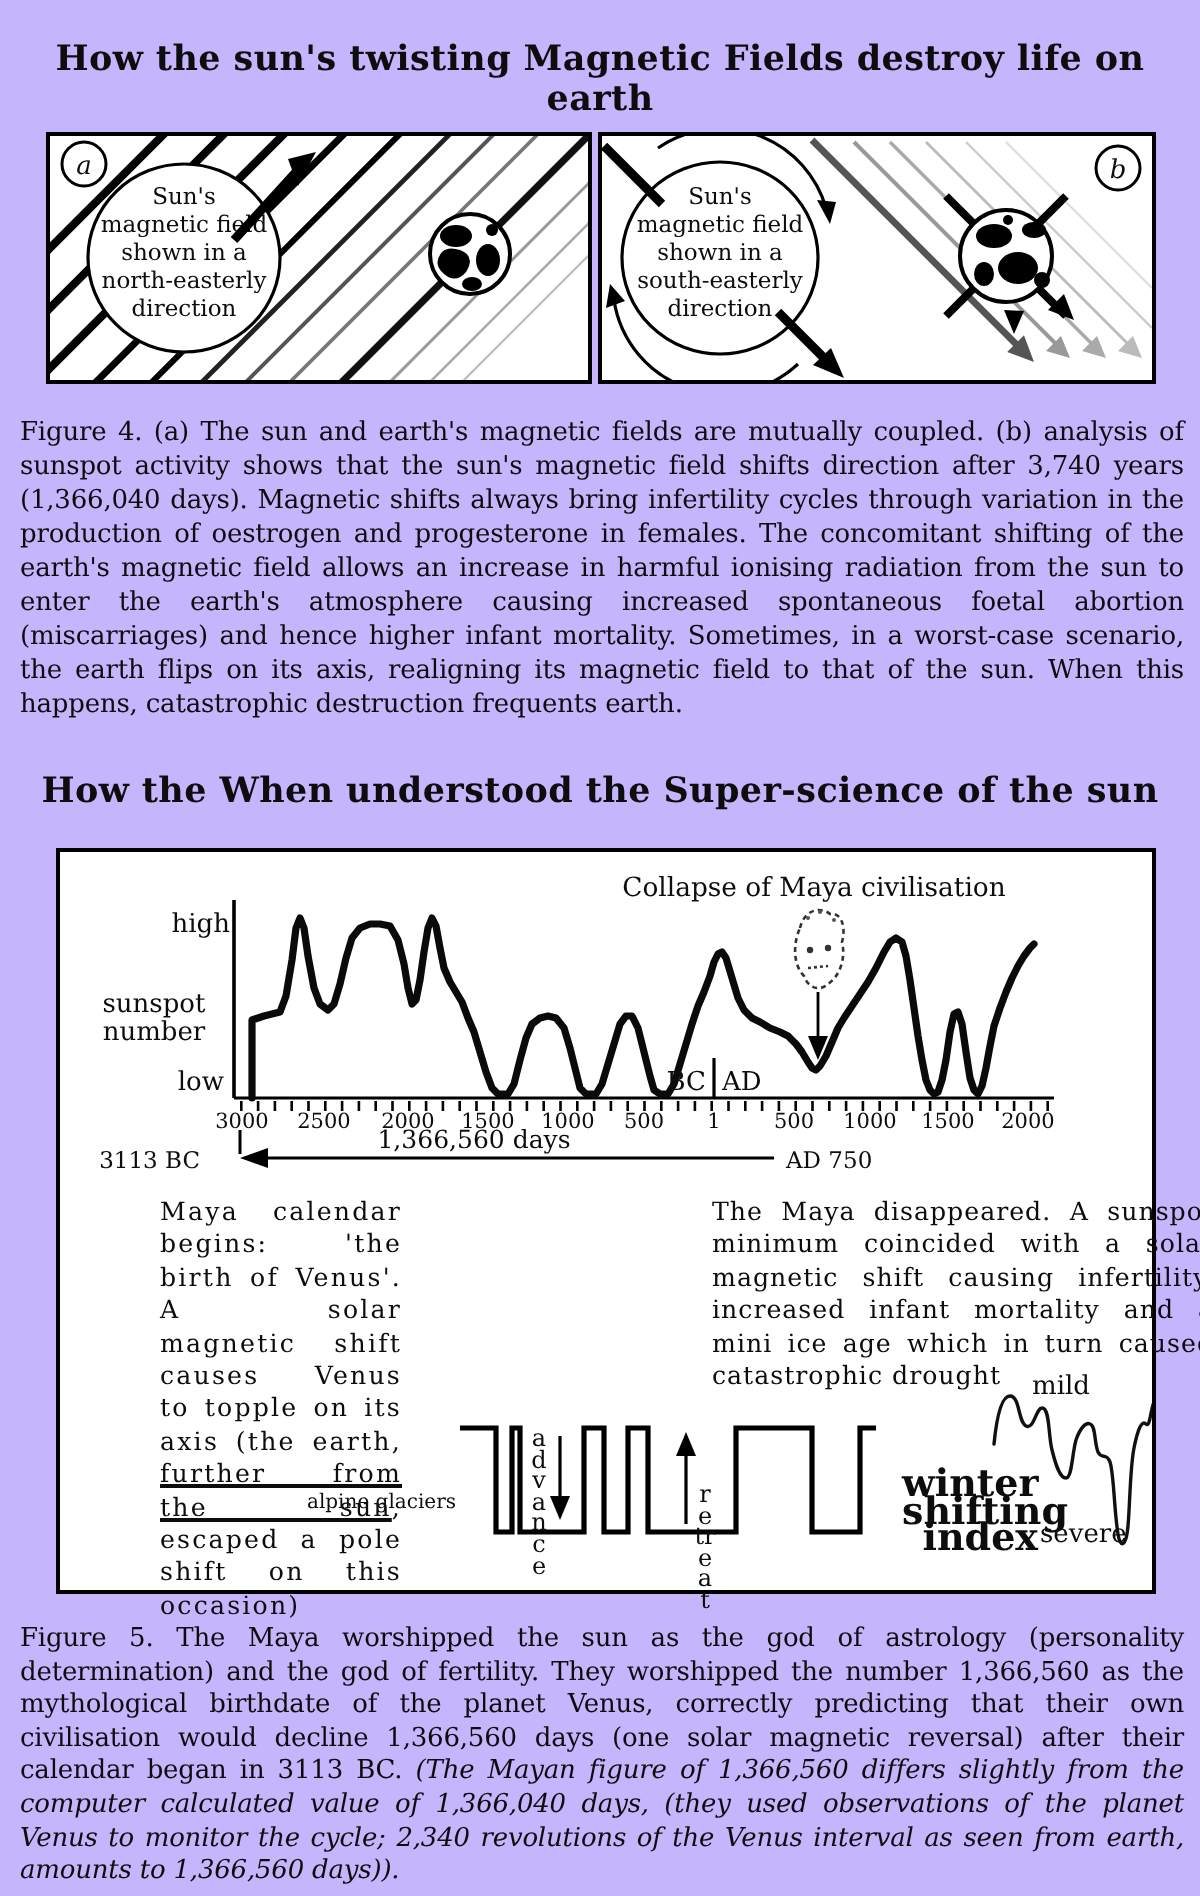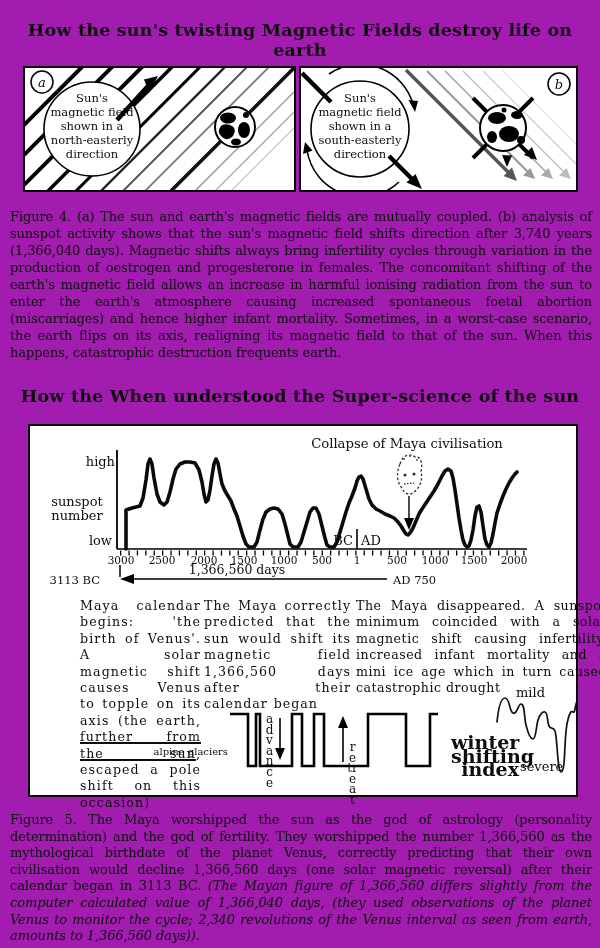--- a/index.html
+++ b/index.html
@@ -1,16 +1,16 @@
 <!DOCTYPE html>
 <html><head>
 <meta charset="utf-8">
 <style>
   html,body{margin:0;padding:0;background:#fff;}
-  #page{position:relative;width:600px;height:948px;background:#a21caf;color:#0d0d0d;
+  #page{position:relative;width:600px;height:948px;background:#c4b5fd;color:#0d0d0d;
         font-family:"DejaVu Serif",serif;overflow:hidden;}
   .title{position:absolute;left:0;width:600px;text-align:center;font-weight:bold;
          font-size:17.5px;letter-spacing:.2px;}
   #title1{top:20px;}
   #title2{top:386px;}
   .panel{position:absolute;top:66px;height:122px;border:2px solid #000;background:#fff;}
   #panel-a{left:23px;width:269px;}
   #panel-b{left:299px;width:275px;}
   .panel svg{display:block;}
   .caption{position:absolute;left:10px;width:582px;font-size:13px;line-height:17px;
@@ -211,23 +211,20 @@
       </g>
 
       <path fill="none" stroke="#111" stroke-width="1.7" stroke-linecap="round" d="M467,296 C468,286 470,272 475,272 C480,272 479,285 483,287 C487,289 488,278 491,278 C495,278 494,291 496,299 C498,307 500,313 503,313 C506,313 506,301 508,294 C510,288 513,285 515,286 C518,287 517,295 519,300 C521,304 523,300 525,305 C527,311 527,329 529,341 C530,348 533,348 534,337 C535,326 535,308 537,298 C539,288 541,284 543,286 C545,288 545,280 547,275"></path>
       <text x="486" y="271" font-size="13">mild</text>
       <text x="490" y="345" font-size="13">severe</text>
     </svg>
 
     <div id="col1" class="col">
       <span>Maya calendar begins: 'the birth of Venus'. A solar magnetic shift causes Venus to topple on its axis (the earth, </span><span class="ul">further from the sun</span><span>, escaped a pole shift on this occasion)</span>
     </div>
-    <div id="col2" class="col">
-      <span>The Maya correctly predicted that the sun would shift its magnetic field 1,366,560 days after their calendar began</span>
-    </div>
     <div id="col3" class="col">
       <span>The Maya disappeared. A sunspot minimum coincided with a solar magnetic shift causing infertility, increased infant mortality and a mini ice age which in turn caused catastrophic drought</span>
     </div>
 
     <div id="alpine-label">alpine glaciers</div>
     <div id="advance-word" class="vword">advance</div>
     <div id="retreat-word" class="vword">retreat</div>
     <div id="severity-label">
       <div>winter</div>
       <div>shifting</div>

